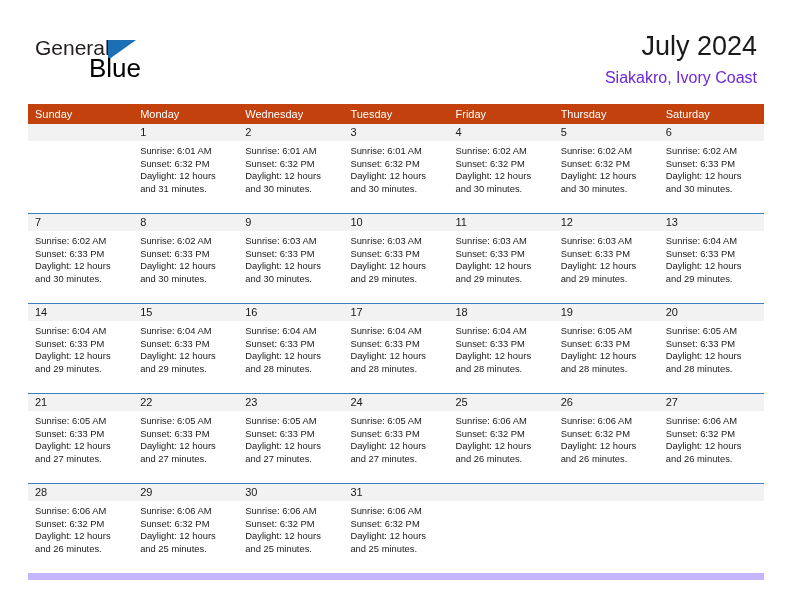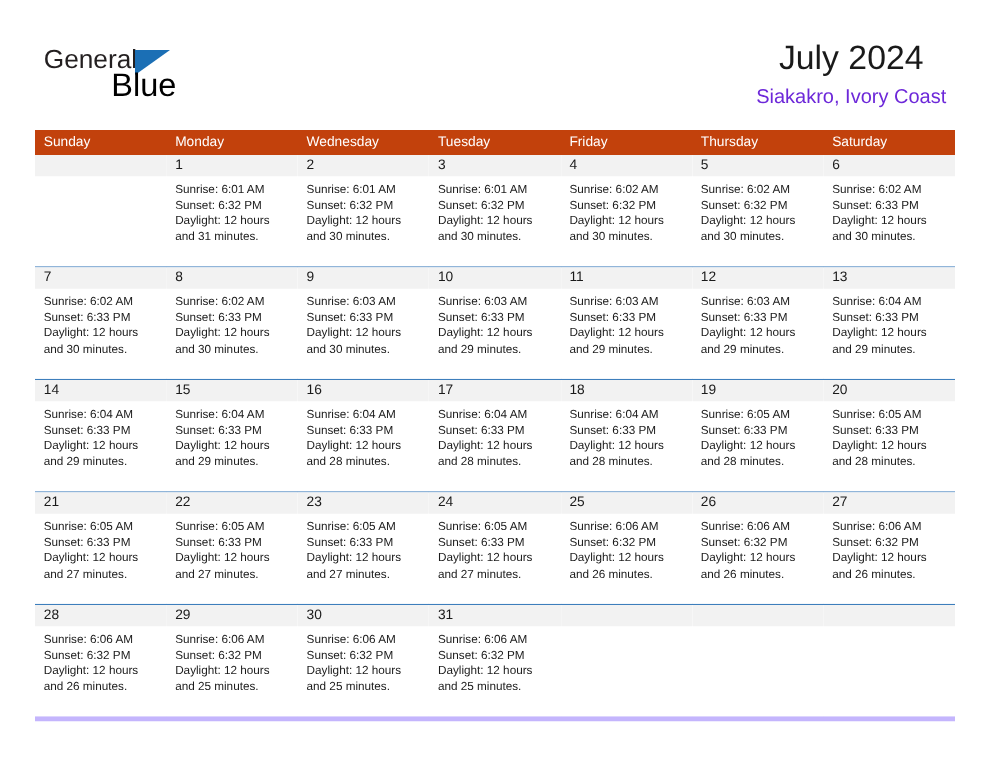--- a/index.html
+++ b/index.html
@@ -63,21 +63,21 @@
     width: 0;
     height: 0;
     border-left: 28px solid #1B6FB5;
     border-bottom: 20px solid transparent;
   }
 
   .title-block {
     position: absolute;
     right: 35px;
     top: 30px;
-    text-align: center;
+    text-align: right;
   }
   .cal-title {
     font-size: 27px;
     color: #1A1A1A;
     font-weight: normal;
     line-height: 32px;
     white-space: nowrap;
   }
   .cal-subtitle {
     font-size: 16px;
@@ -108,21 +108,21 @@
     line-height: 20px;
     white-space: nowrap;
     overflow: hidden;
   }
 
   .week {
     display: flex;
     border-bottom: 1px solid #3D7EBC;
   }
   .week:last-child {
-    border-bottom: 4px solid #c4b5fd;
+    border-bottom: 7px solid #c4b5fd;
   }
   .cell {
     width: 105.14px;
     box-sizing: border-box;
     height: 89px;
     position: relative;
     background: #FFFFFF;
   }
   .cell .daynum-bar {
     height: 17px;

